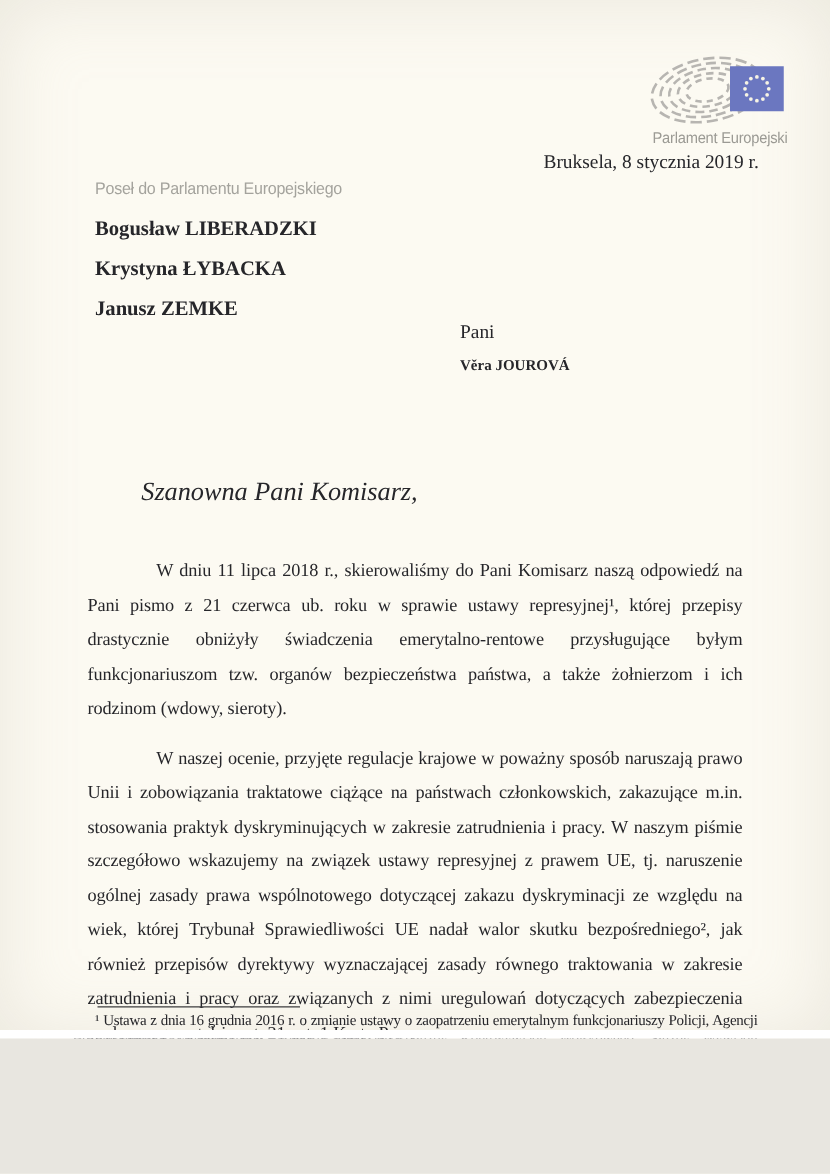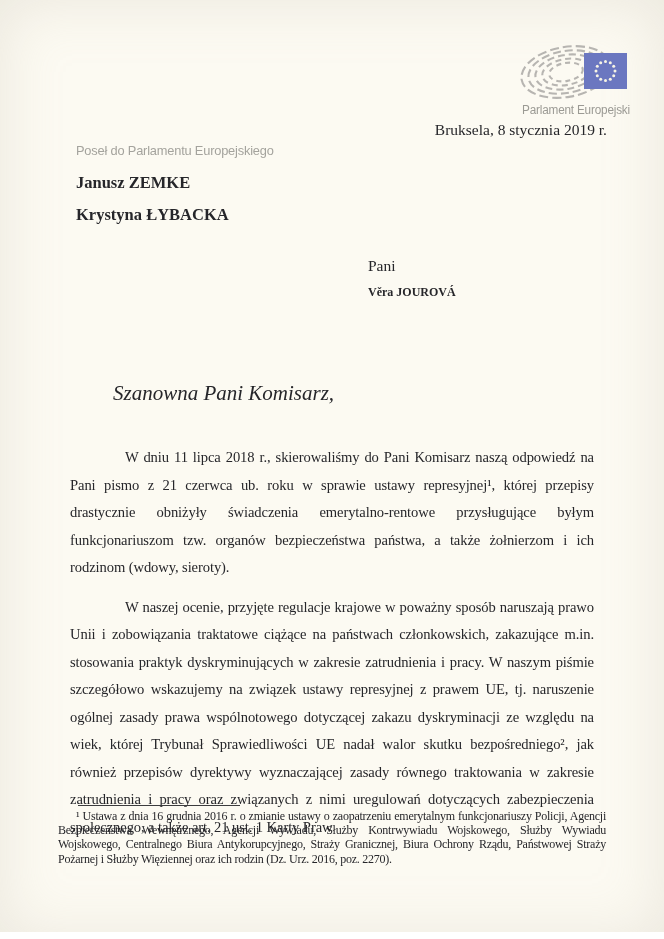--- a/index.html
+++ b/index.html
@@ -1,18 +1,18 @@
 <!DOCTYPE html>
 <html><head>
 <meta charset="utf-8">
 <style>
   html,body{margin:0;padding:0;background:#e8e6e0;}
   .paper{
     position:relative;
-    width:664px;height:939px;
+    width:664px;height:831px;
     background:#fcfaf2;
     overflow:hidden;
     font-family:"Liberation Serif", serif;
     color:#26262a;
     box-shadow:inset 0 0 60px rgba(190,184,165,.28);
   }
   .bottom-strip{position:absolute;left:0;bottom:0;width:100%;height:7px;background:#ffffff;}
 
   
   .logo-block{position:absolute;top:44px;right:22px;width:132px;text-align:center;}
@@ -92,22 +92,23 @@
         </g>
       </g>
     </svg>
     <div class="logo-caption">Parlament Europejski</div>
   </div>
 
   <div class="date-line">Bruksela, 8 stycznia 2019 r.</div>
 
   <div class="sender">
     <div class="sender-role">Poseł do Parlamentu Europejskiego</div>
+    <div class="sender-name">Bogusław LIBERADZKI</div>
+    <div class="sender-name">Krystyna ŁYBACKA</div>
     <div class="sender-name">Janusz ZEMKE</div>
-    <div class="sender-name">Krystyna ŁYBACKA</div>
   </div>
 
   <div class="recipient">
     <div>Pani</div>
     <div class="r-name">Věra JOUROVÁ</div>
   </div>
 
   <div class="greeting">Szanowna Pani Komisarz,</div>
 
   <div class="body-text">

